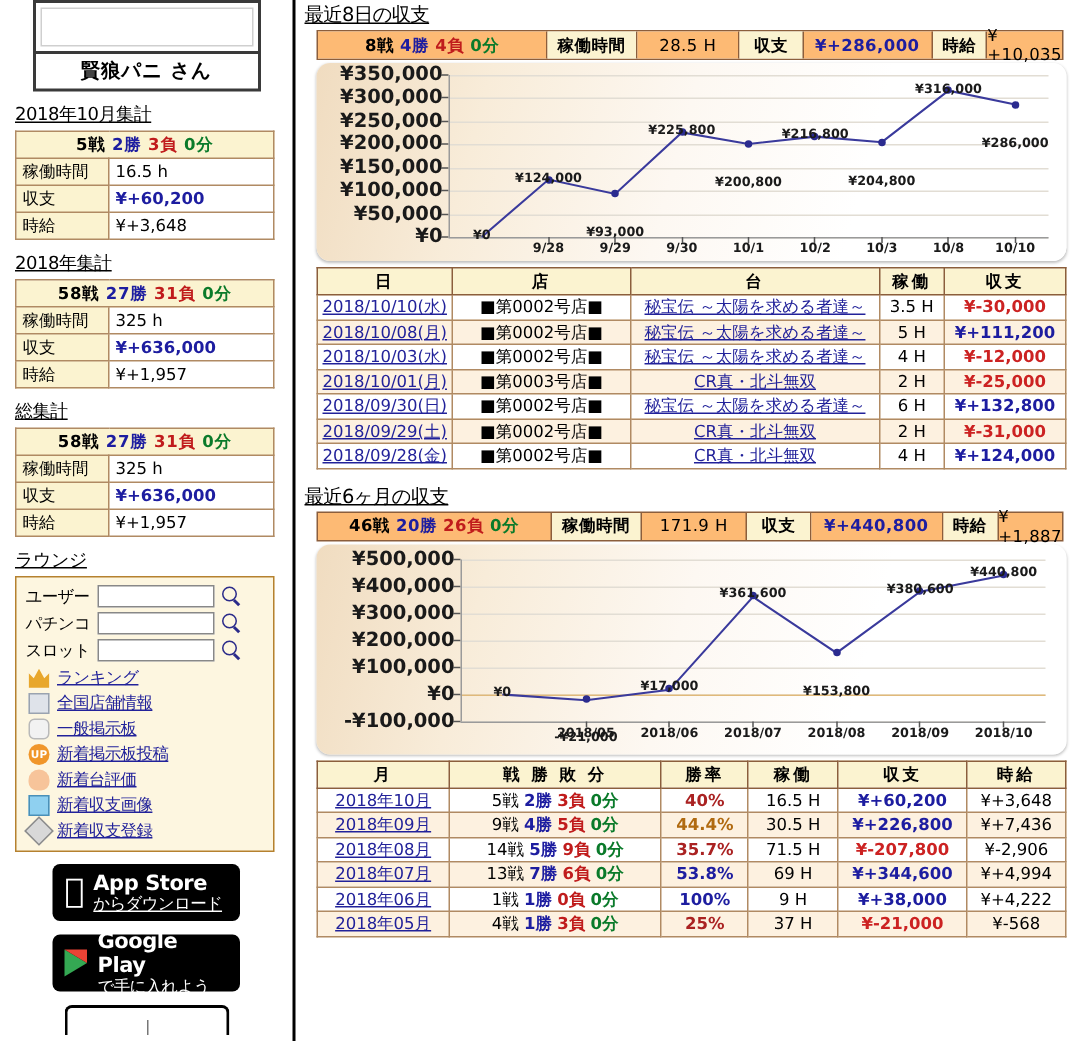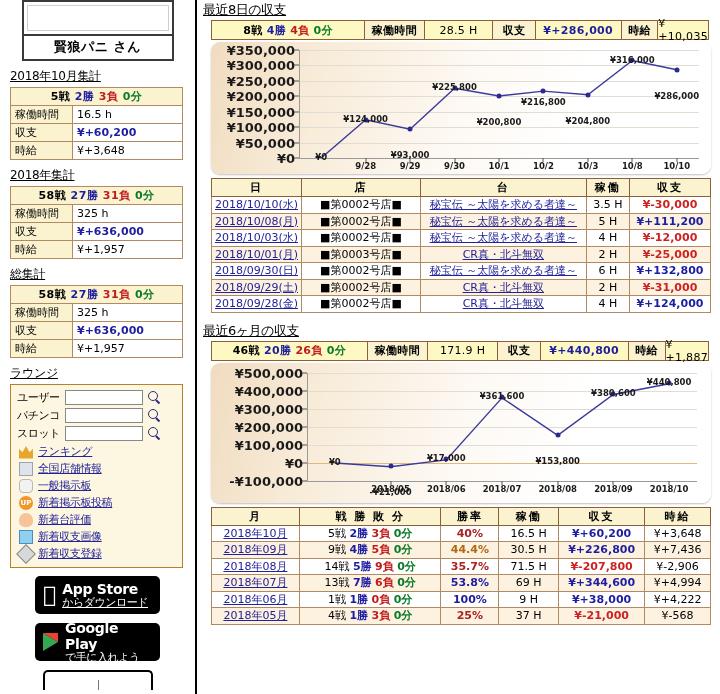--- a/index.html
+++ b/index.html
@@ -182,21 +182,21 @@
     text-decoration: underline; letter-spacing: -0.5px;
   }
   .summary-bar {
     display: flex; margin: 0 0 0 10px;
     border: 1px solid #8b5e3c;
     width: 498px; height: 20px;
     font-size: 11px;
   }
   .summary-bar .cell {
     display: flex; align-items: center; justify-content: center;
-    border-right: 1px solid #8b5e3c; background: #fef9c3;
+    border-right: 1px solid #8b5e3c; background: #fdba74;
     height: 100%; letter-spacing: 0.3px;
   }
   .summary-bar .cell:last-child { border-right: none; }
   .summary-bar .khaki { background: #fbf3d0; font-weight: bold; }
   .sb-c1 { width: 160px; background:#fbf3d0; font-weight:bold;}
   .sb-c2 { width: 62px; }
   .sb-c3 { width: 72px; }
   .sb-c4 { width: 44px; }
   .sb-c5 { width: 90px; }
   .sb-c6 { width: 38px; }
@@ -482,21 +482,21 @@
           <div class="xtickmark" style="left: 111.111px;"></div>
           <div class="dot" style="left: 155.556px; top: 38.3246px;"></div>
           <div class="dlabel" style="left: 155.556px; top: 25.3246px;">¥225,800</div>
           <div class="xtick" style="left: 155.556px;">9/30</div>
           <div class="xtickmark" style="left: 155.556px;"></div>
           <div class="dot" style="left: 200px; top: 46.0389px;"></div>
           <div class="dlabel" style="left: 200px; top: 60.0389px;">¥200,800</div>
           <div class="xtick" style="left: 200px;">10/1</div>
           <div class="xtickmark" style="left: 200px;"></div>
           <div class="dot" style="left: 244.444px; top: 41.1017px;"></div>
-          <div class="dlabel" style="left: 244.444px; top: 40px;">¥216,800</div>
+          <div class="dlabel" style="left: 244.444px; top: 28px;">¥216,800</div>
           <div class="xtick" style="left: 244.444px;">10/2</div>
           <div class="xtickmark" style="left: 244.444px;"></div>
           <div class="dot" style="left: 288.889px; top: 44.8046px;"></div>
           <div class="dlabel" style="left: 288.889px; top: 58.8046px;">¥204,800</div>
           <div class="xtick" style="left: 288.889px;">10/3</div>
           <div class="xtickmark" style="left: 288.889px;"></div>
           <div class="dot" style="left: 333.333px; top: 10.4914px;"></div>
           <div class="dlabel" style="left: 333.333px; top: -2.50857px;">¥316,000</div>
           <div class="xtick" style="left: 333.333px;">10/8</div>
           <div class="xtickmark" style="left: 333.333px;"></div>

